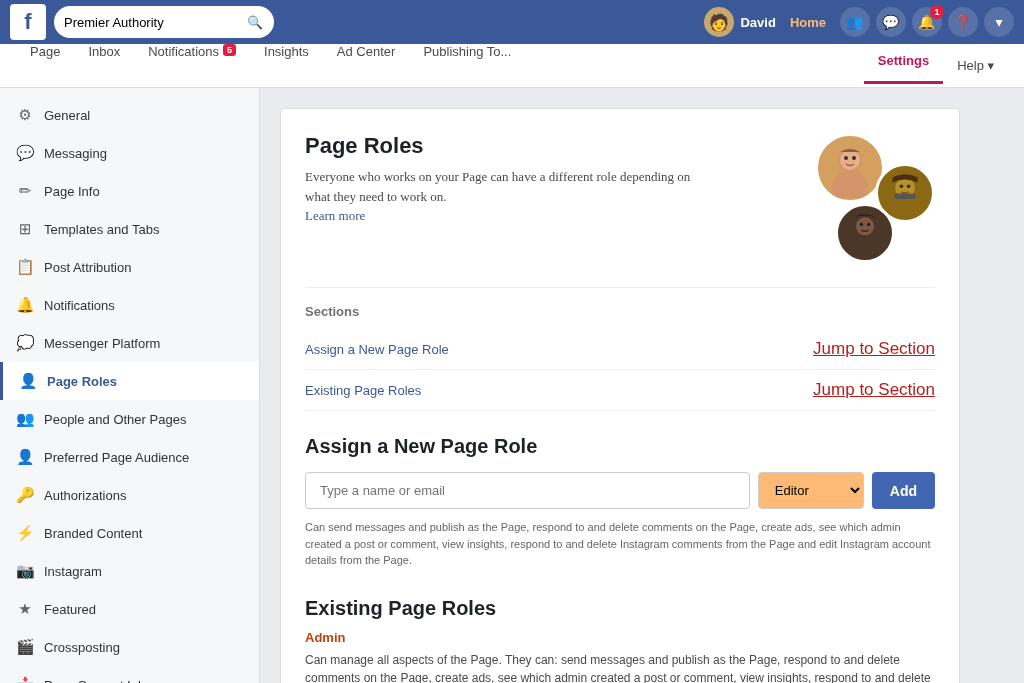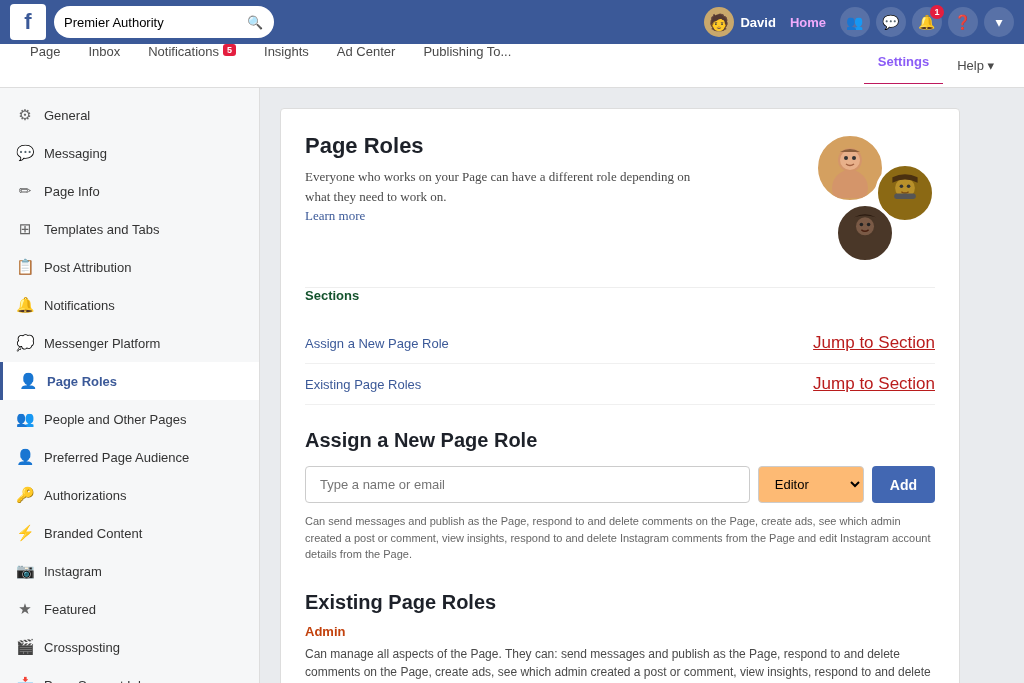--- a/index.html
+++ b/index.html
@@ -53,21 +53,21 @@
       display: flex; align-items: center; justify-content: center;
       color: #fff; font-size: 14px; cursor: pointer;
     }
     .topbar-btn.notif-badge { position: relative; }
     .badge {
       position: absolute; top: -2px; right: -2px;
       background: #e41e3f; color: #fff; font-size: 9px; font-weight: bold;
       border-radius: 50%; width: 14px; height: 14px;
       display: flex; align-items: center; justify-content: center;
     }
-    .topbar-home { color: #f0abfc; font-size: 13px; font-weight: 600; cursor: pointer; padding: 0 8px; }
+    .topbar-home { color: #fdba74; font-size: 13px; font-weight: 600; cursor: pointer; padding: 0 8px; }
 
     
     .pagenav {
       background: #fff;
       border-bottom: 1px solid #ddd;
       display: flex; align-items: center;
       padding: 0 16px;
       height: 44px;
     }
     .pagenav-item {
@@ -82,21 +82,21 @@
     }
     .pagenav-notif-badge {
       background: #e41e3f; color: #fff; font-size: 9px; font-weight: bold;
       border-radius: 3px; padding: 1px 4px; margin-left: 4px;
     }
     .pagenav-right {
       margin-left: auto;
       display: flex; gap: 0;
     }
     .pagenav-settings {
-      font-weight: bold; color: #8b5cf6; border-bottom: 1px solid #be185d; padding: 0 14px;
+      font-weight: bold; color: #be185d; border-bottom: 3px solid #be185d; padding: 0 14px;
       height: 44px; display: flex; align-items: center; font-size: 13px; cursor: pointer;
     }
     .pagenav-help {
       padding: 0 14px; height: 52px; display: flex; align-items: center;
       font-size: 13px; color: #4a4a4a; cursor: pointer; gap: 4px;
     }
 
     
     .content-wrap {
       display: flex;
@@ -158,21 +158,21 @@
       border: 3px solid #fff;
       display: flex; align-items: center; justify-content: center;
       overflow: hidden;
       font-size: 28px;
     }
     .avatar-top { width: 70px; height: 70px; top: 0; left: 10px; background: #d4a060; }
     .avatar-right { width: 60px; height: 60px; top: 30px; right: 0; background: #8b6914; }
     .avatar-bottom { width: 60px; height: 60px; bottom: 0; left: 30px; background: #4a3728; }
 
     
-    .sections-title { font-size: 13px; font-weight: bold; color: #14532d; margin-bottom: 20px; border-top: 1px solid #eee; }
+    .sections-title { font-size: 13px; font-weight: bold; color: #737373; margin-bottom: 10px; border-top: 1px solid #eee; padding-top: 16px; }
     .section-row {
       display: flex; justify-content: space-between; align-items: center;
       padding: 10px 0;
       border-bottom: 1px solid #f0f0f0;
     }
     .section-link { color: #3b5998; font-size: 13px; cursor: pointer; text-decoration: none; font-weight: 500; }
     .section-jump { color: #b91c1c; font-size: 17px; cursor: pointer; text-decoration: underline; }
 
     
     .assign-title { font-size: 20px; font-weight: bold; color: #1d2129; margin: 24px 0 14px; }

